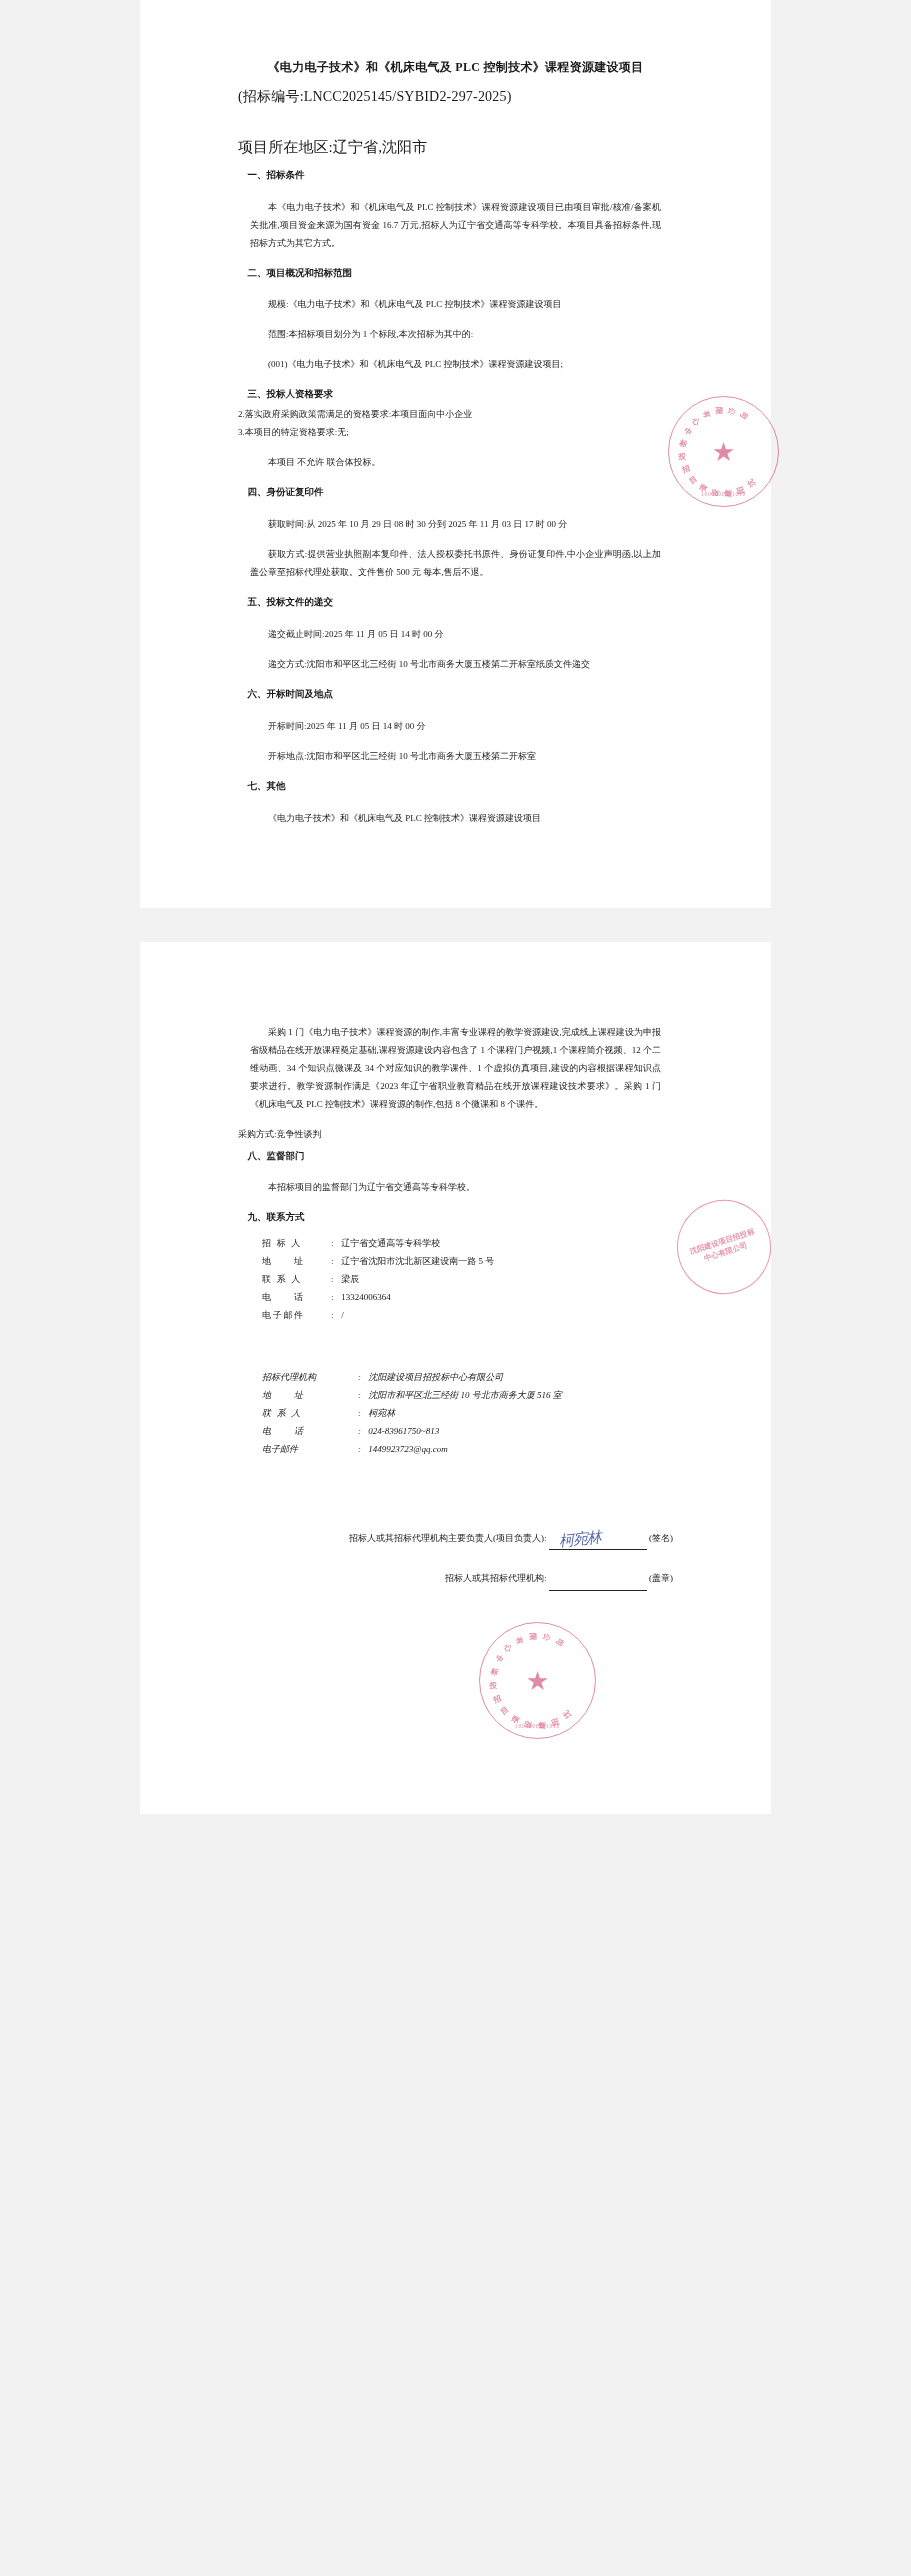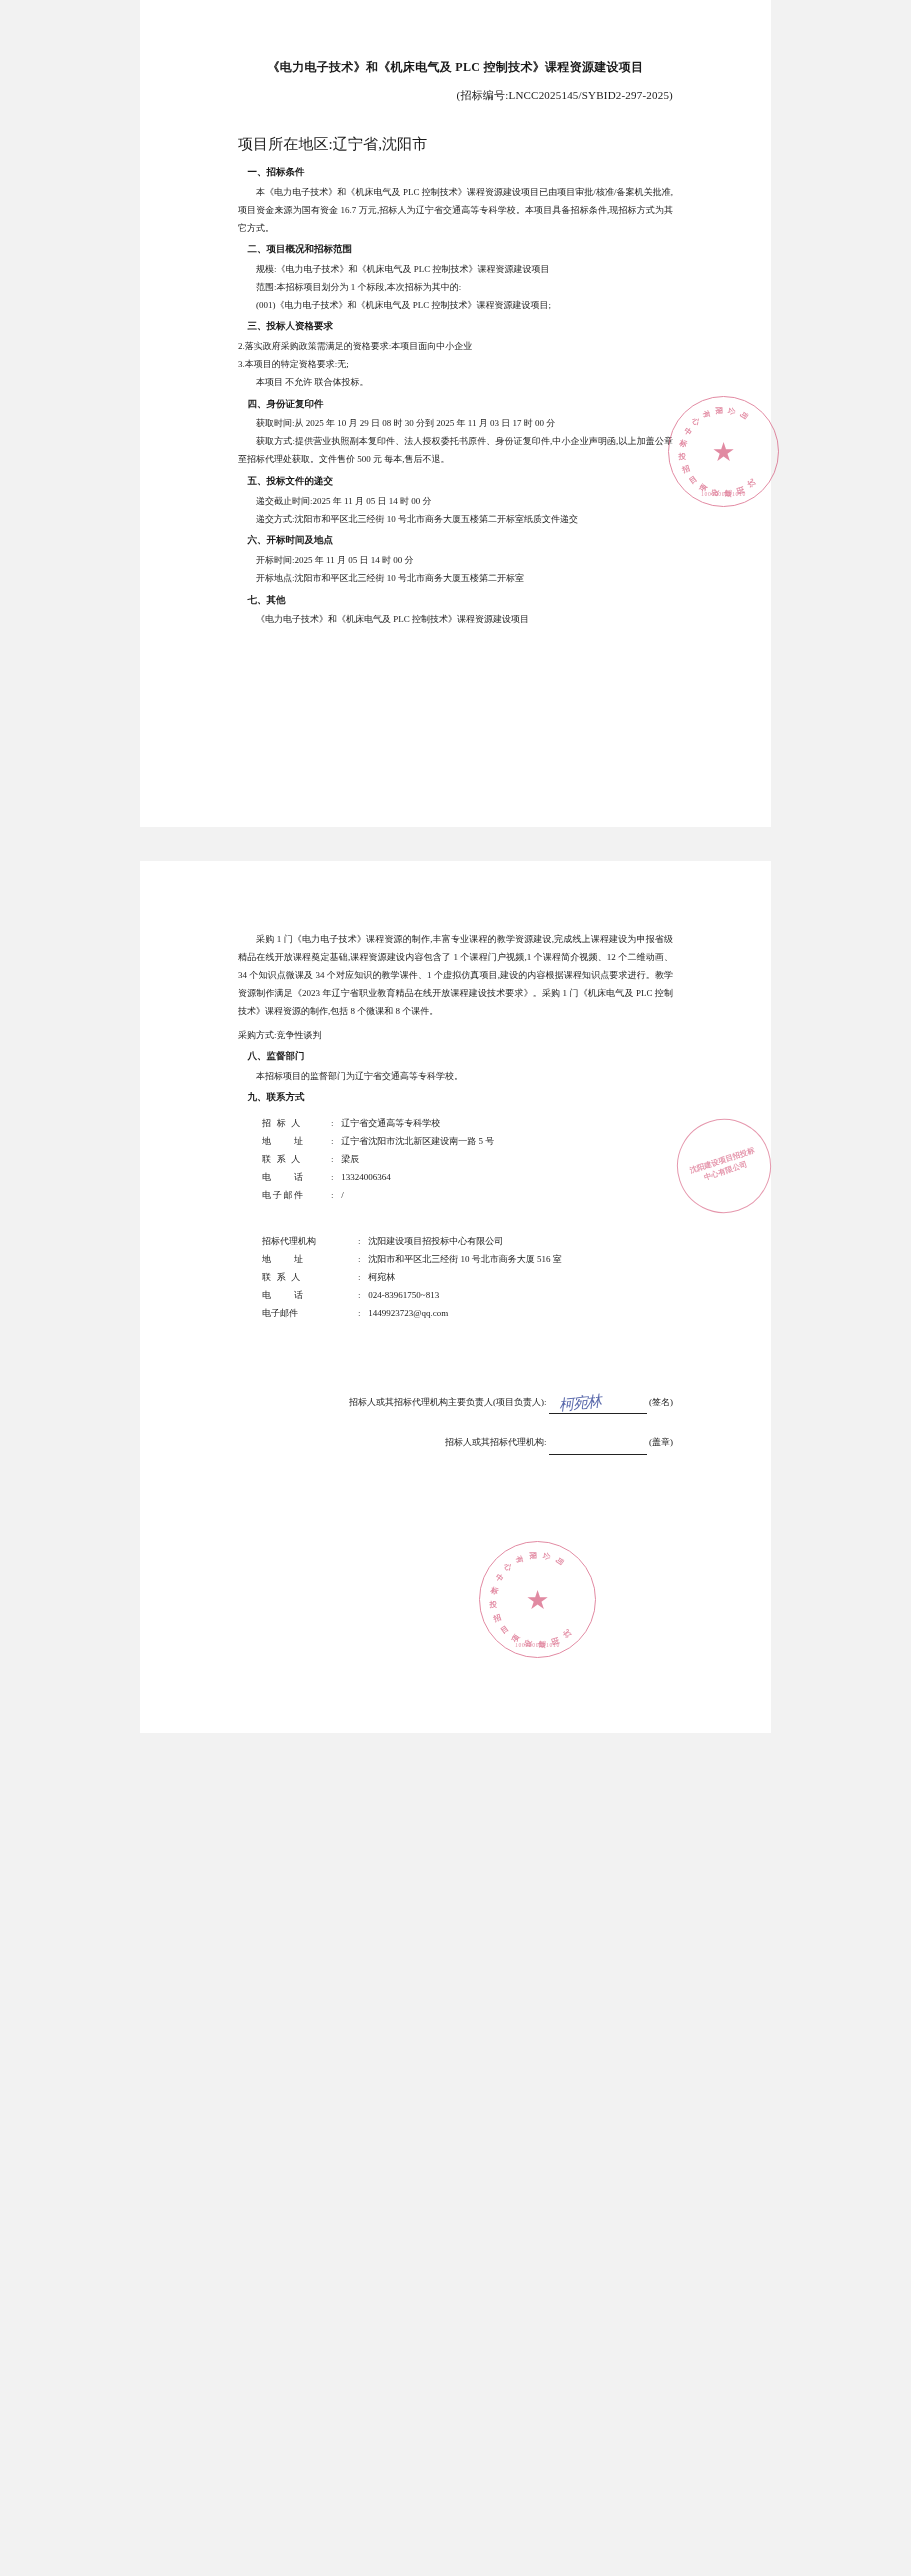--- a/index.html
+++ b/index.html
@@ -39,22 +39,22 @@
   }
   .doc-title {
     text-align: center;
     font-size: 12px;
     font-weight: bold;
     letter-spacing: 0.3px;
     line-height: 1.8;
     margin: 23px 0 0 0;
   }
   .doc-subtitle {
-    text-align: right;
-    font-size: 11px;
+    text-align: left;
+    font-size: 14px;
     margin-top: 9.2px;
     letter-spacing: 0.2px;
   }
   .line {
     font-size: 15px;
     line-height: 2.0;
     margin: 0;
     letter-spacing: 0.1px;
   }
   .first-line {
@@ -64,21 +64,21 @@
     font-size: 9.5px;
     font-weight: bold;
     line-height: 2.1;
     text-indent: 1em;
     margin: 3.4px 0 0 0;
   }
   .body-para {
     font-size: 9px;
     line-height: 2.0;
     text-indent: 2em;
-    margin: 0;
+    margin: 12px;
     text-align: justify;
   }
   .body-para-noindent {
     font-size: 9px;
     line-height: 2.0;
     margin: 0;
     text-align: justify;
   }
   .contact-block {
     margin-top: 5.7px;
@@ -289,21 +289,21 @@
         <div class="contact-colon">:</div>
         <div class="contact-value">13324006364</div>
       </div>
       <div class="contact-row">
         <div class="contact-label">电子邮件</div>
         <div class="contact-colon">:</div>
         <div class="contact-value">/</div>
       </div>
     </div>
 
-    <div class="contact-block" style="margin-top:28px;">
+    <div class="contact-block" style="margin-top:44px;font-style:italic;">
       <div class="contact-row">
         <div class="contact-label" style="width:96px;letter-spacing:0;">招标代理机构</div>
         <div class="contact-colon">:</div>
         <div class="contact-value">沈阳建设项目招投标中心有限公司</div>
       </div>
       <div class="contact-row">
         <div class="contact-label" style="width:96px;">地　　址</div>
         <div class="contact-colon">:</div>
         <div class="contact-value">沈阳市和平区北三经街 10 号北市商务大厦 516 室</div>
       </div>

